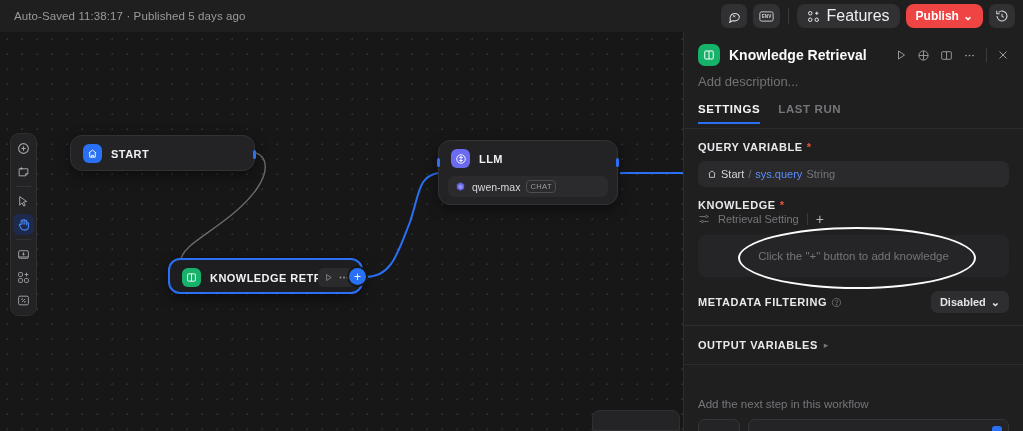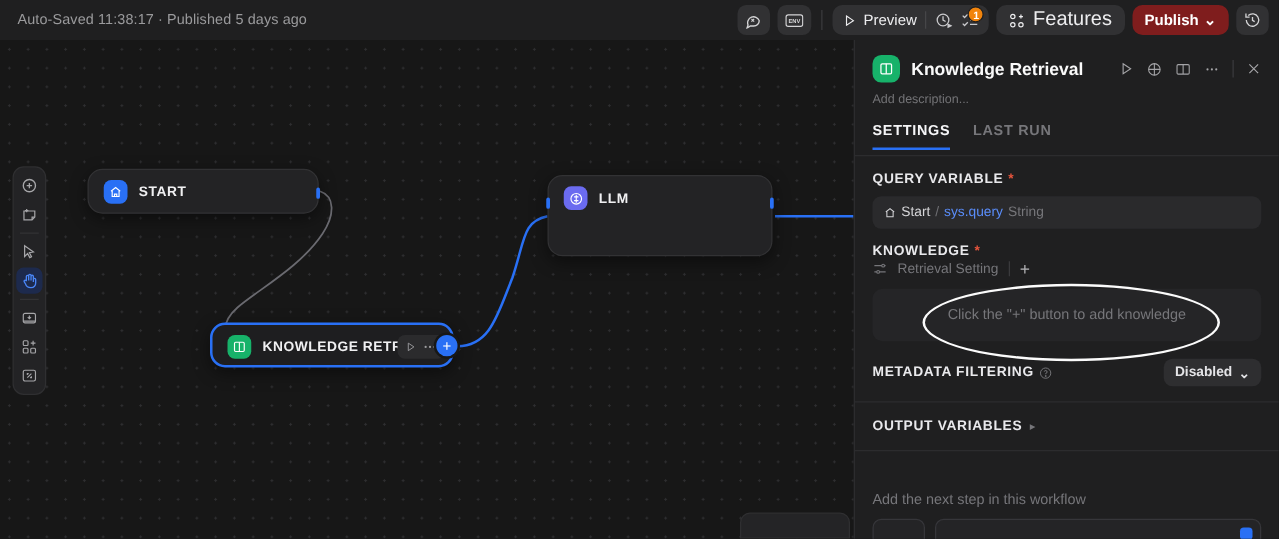--- a/index.html
+++ b/index.html
@@ -43,21 +43,21 @@
     position: absolute; top: -4px; right: -4px; width: 13px; height: 13px;
     border-radius: 50%; background: #f2840c; color: #fff; font-size: 8.5px;
     display: flex; align-items: center; justify-content: center; font-weight: bold;
     border: 1.5px solid #1f1f20;
   }
   .tb-features {
     height: 24px; border-radius: 8px; background: #313133; color: #ededef;
     display: flex; align-items: center; gap: 6px; padding: 12px 10px; font-size: 16px;
   }
   .tb-publish {
-    height: 24px; border-radius: 8px; background: #7f1d1d; color: #fff;
+    height: 24px; border-radius: 8px; background: #ef4444; color: #fff;
     display: flex; align-items: center; gap: 4px; padding: 0 10px;
     font-size: 12px; font-weight: bold;
   }
 
   
   .canvas {
     position: absolute; top: 32px; left: 0; width: 683px; height: 399px;
     background-color: #171717;
     background-image: radial-gradient(circle, #2e2e30 1px, transparent 1px);
     background-size: 15px 15px;
@@ -137,21 +137,21 @@
     background: #1f1f20; border-left: 1px solid #2c2c2e;
   }
   .panel-head { display: flex; align-items: center; padding: 12px 14px 0 14px; gap: 9px; }
   .panel-ico {
     width: 22px; height: 22px; border-radius: 7px; background: #17b26a;
     display: flex; align-items: center; justify-content: center; flex: none;
   }
   .panel-title { color: #fafafa; font-size: 14px; font-weight: bold; flex: 1; white-space: nowrap; }
   .panel-acts { display: flex; align-items: center; gap: 10px; color: #a4a4a7; }
   .panel-acts .vsep { width: 1px; height: 14px; background: #3a3a3c; }
-  .panel-desc { padding: 8px 14px 0 14px; color: #737376; font-size: 10px; }
+  .panel-desc { padding: 8px 14px 0 14px; color: #737376; font-size: 13px; }
 
   .tabs { display: flex; gap: 18px; padding: 14px 14px 4px 14px; border-bottom: 1px solid #2c2c2e; }
   .tab {
     font-size: 11.5px; font-weight: bold; letter-spacing: .6px; color: #76767a;
     padding-bottom: 7px; border-bottom: 2px solid transparent; white-space: nowrap;
   }
   .tab.active { color: #f5f5f7; border-bottom-color: #2970f5; }
 
   .sec { padding: 12px 14px 0 14px; }
   .sec-label {
@@ -228,44 +228,20 @@
 
       <div class="tb-btn">
         <svg width="15" height="13" viewBox="0 0 26 22" fill="none" stroke="#d4d4d6" stroke-width="1.6">
           <rect x="1.5" y="3" width="23" height="16" rx="3"></rect>
           <text x="13" y="14" font-size="8" fill="#d4d4d6" stroke="none" text-anchor="middle" font-family="Liberation Sans, sans-serif" font-weight="bold">ENV</text>
         </svg>
       </div>
 
       <div class="tb-sep"></div>
 
-      <div class="tb-group">
-        <div class="tb-preview">
-          <svg width="11" height="11" viewBox="0 0 24 24" fill="none" stroke="#ededef" stroke-width="2">
-            <path d="M7 4l12 8-12 8z"></path>
-          </svg>
-          <span>Preview</span>
-        </div>
-        <div class="gsep"></div>
-        <div>
-          <svg width="14" height="14" viewBox="0 0 24 24" fill="none" stroke="#c9c9cc" stroke-width="1.8">
-            <circle cx="11" cy="12" r="8"></circle>
-              <path d="M11 7v5l3.5 2"></path>
-              <path d="M18 18l4 2-4 2z" fill="#c9c9cc"></path>
-          </svg>
-        </div>
-        <div style="position:relative">
-          <svg width="14" height="14" viewBox="0 0 24 24" fill="none" stroke="#c9c9cc" stroke-width="1.8">
-            <path d="M2 6l2.5 2.5L9 4"></path>
-              <path d="M2 17l2.5 2.5L9 15"></path>
-            <path d="M12 6h10M12 12h10M12 18h10"></path>
-          </svg>
-          <span class="badge-1">1</span>
-        </div>
-      </div>
 
       <div class="tb-features">
         <span>
           <svg width="13" height="13" viewBox="0 0 24 24" fill="none" stroke="#ededef" stroke-width="1.8">
             <circle cx="6" cy="6" r="3.2"></circle>
               <circle cx="6" cy="18" r="3.2"></circle>
               <circle cx="18" cy="18" r="3.2"></circle>
             <path d="M18 3v6M15 6h6"></path>
           </svg>
         </span>
@@ -361,20 +337,30 @@
 
     <div class="node" id="node-llm">
       <div class="node-head">
         <div class="node-ico ico-llm">
           <svg width="12" height="12" viewBox="0 0 24 24" fill="none" stroke="#fff" stroke-width="1.8">
             <circle cx="12" cy="12" r="8.5"></circle>
               <path d="M12 5.5v13M8.5 9h7M8.5 15h7"></path>
           </svg>
         </div>
         <div class="node-title">LLM</div>
+      </div>
+      <div class="llm-sub">
+        <span>
+          <svg width="11" height="11" viewBox="0 0 24 24">
+            <path d="M12 2.5l8 4.8v9.4l-8 4.8-8-4.8V7.3z" fill="#5f5fe0"></path>
+            <path d="M12 7l4.5 2.7v5.4L12 17.8 7.5 15.1V9.7z" fill="#8f8ff5"></path>
+          </svg>
+        </span>
+        <span class="llm-model">qwen-max</span>
+        <span class="chat-badge">CHAT</span>
       </div>
       <div class="port" style="left:-2px; top:17px;"></div>
       <div class="port" style="right:-2px; top:17px;"></div>
     </div>
 
     <div class="node" id="node-kr">
       <div class="node-head">
         <div class="node-ico ico-kr">
           <svg width="11" height="11" viewBox="0 0 24 24" fill="none" stroke="#fff" stroke-width="2">
             <rect x="3.5" y="4" width="17" height="16" rx="2"></rect>

